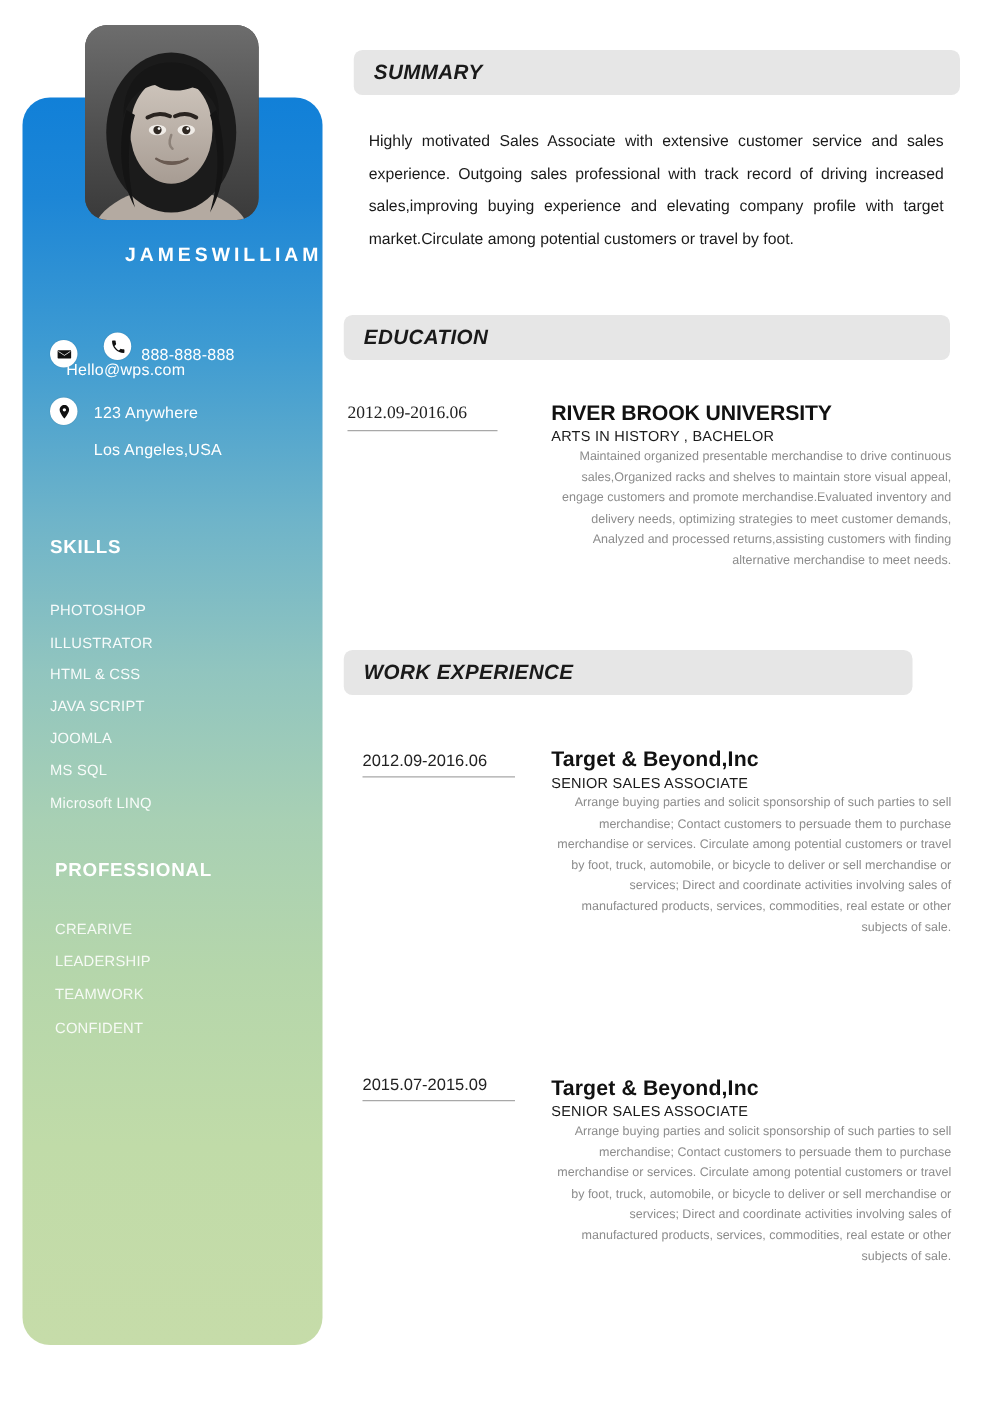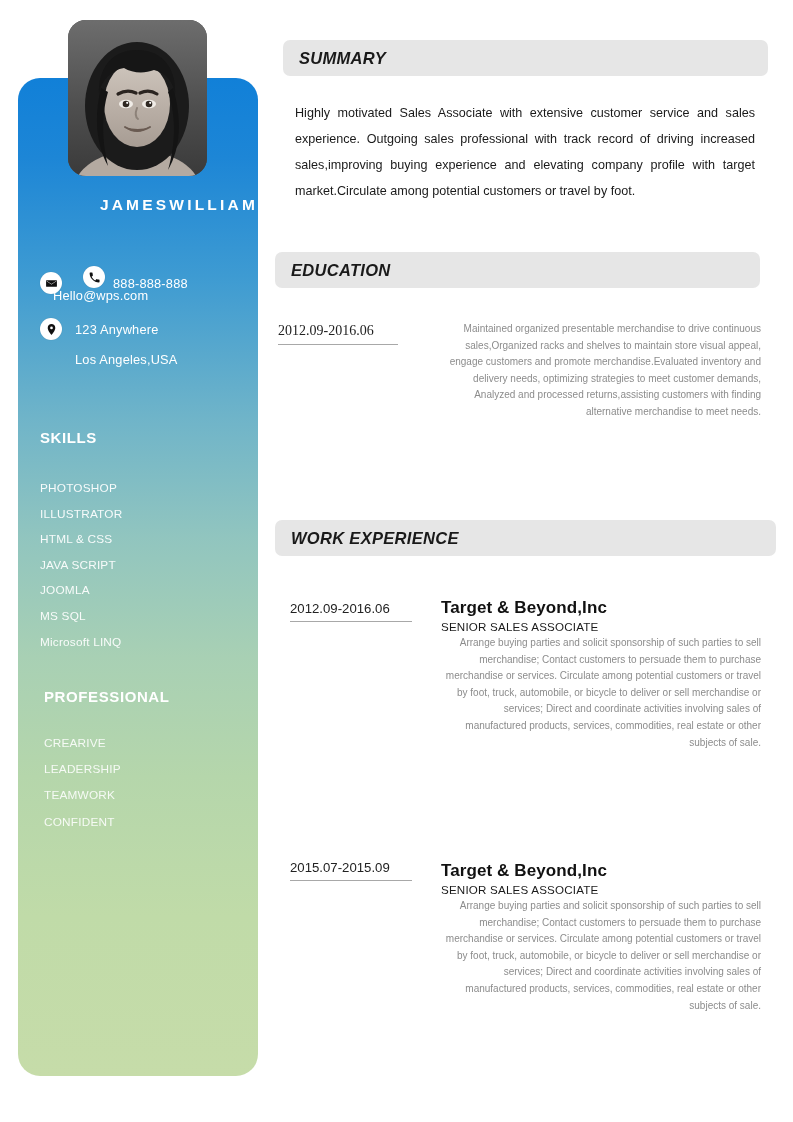--- a/index.html
+++ b/index.html
@@ -137,21 +137,21 @@
   .section-bar .section-title {
     margin-left: 16px;
     font-size: 16.5px;
     font-weight: bold;
     color: #1a1a1a;
     letter-spacing: .3px;
     font-style: italic;
   }
   #bar-summary  { left: 283px; top: 40px;  width: 485px; }
   #bar-education{ left: 275px; top: 252px; width: 485px; }
-  #bar-work     { left: 275px; top: 520px; width: 501px; text-align: center; }
+  #bar-work     { left: 275px; top: 520px; width: 455px; text-align: center; }
 
   #summary-text {
     position: absolute;
     left: 295px;
     top: 100px;
     width: 460px;
     font-size: 12.6px;
     line-height: 26px;
     color: #1a1a1a;
     text-align: justify;
@@ -306,20 +306,22 @@
 <div class="section-bar" id="bar-summary">
   <span class="section-title">SUMMARY</span>
 </div>
 <div id="summary-text">Highly motivated Sales Associate with extensive customer service and sales experience. Outgoing sales professional with track record of driving increased sales,improving buying experience and elevating company profile with target market.Circulate among potential customers or travel by foot.</div>
 
 <div class="section-bar" id="bar-education">
   <span class="section-title">EDUCATION</span>
 </div>
 <div class="entry-date serif" id="edu-date">2012.09-2016.06</div>
 <div class="entry-body" id="edu-body">
+  <div class="entry-title condensed">RIVER BROOK UNIVERSITY</div>
+  <div class="entry-subtitle">ARTS IN HISTORY , BACHELOR</div>
   <div class="entry-desc">Maintained organized presentable merchandise to drive continuous sales,Organized racks and shelves to maintain store visual appeal, engage customers and promote merchandise.Evaluated inventory and delivery needs, optimizing strategies to meet customer demands, Analyzed and processed returns,assisting customers with finding alternative merchandise to meet needs.</div>
 </div>
 
 <div class="section-bar" id="bar-work">
   <span class="section-title">WORK EXPERIENCE</span>
 </div>
 
 <div class="entry-date" id="work1-date">2012.09-2016.06</div>
 <div class="entry-body" id="work1-body">
   <div class="entry-title">Target &amp; Beyond,Inc</div>

